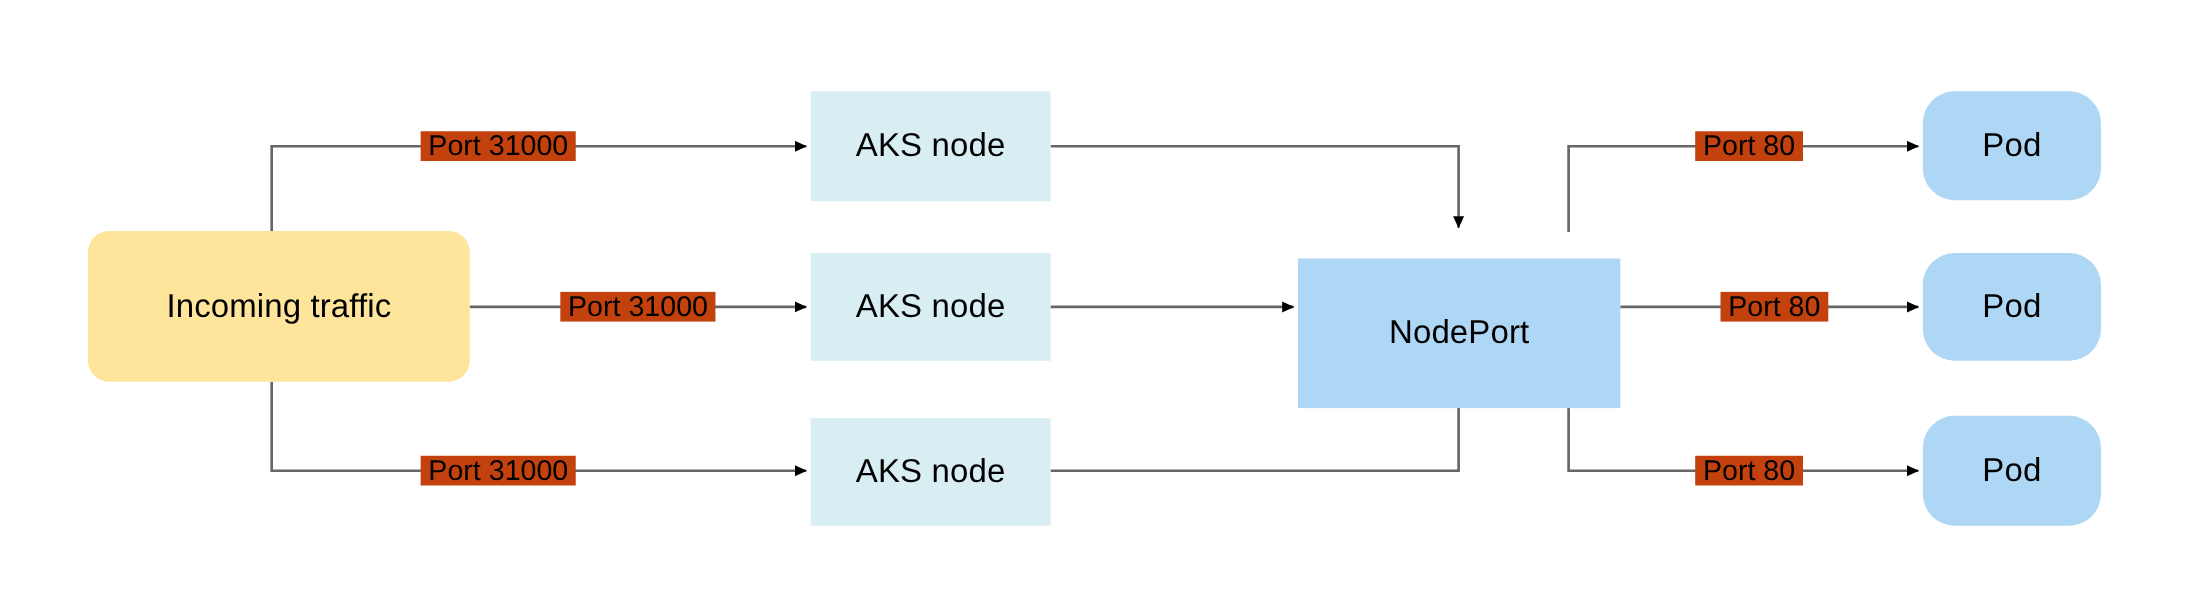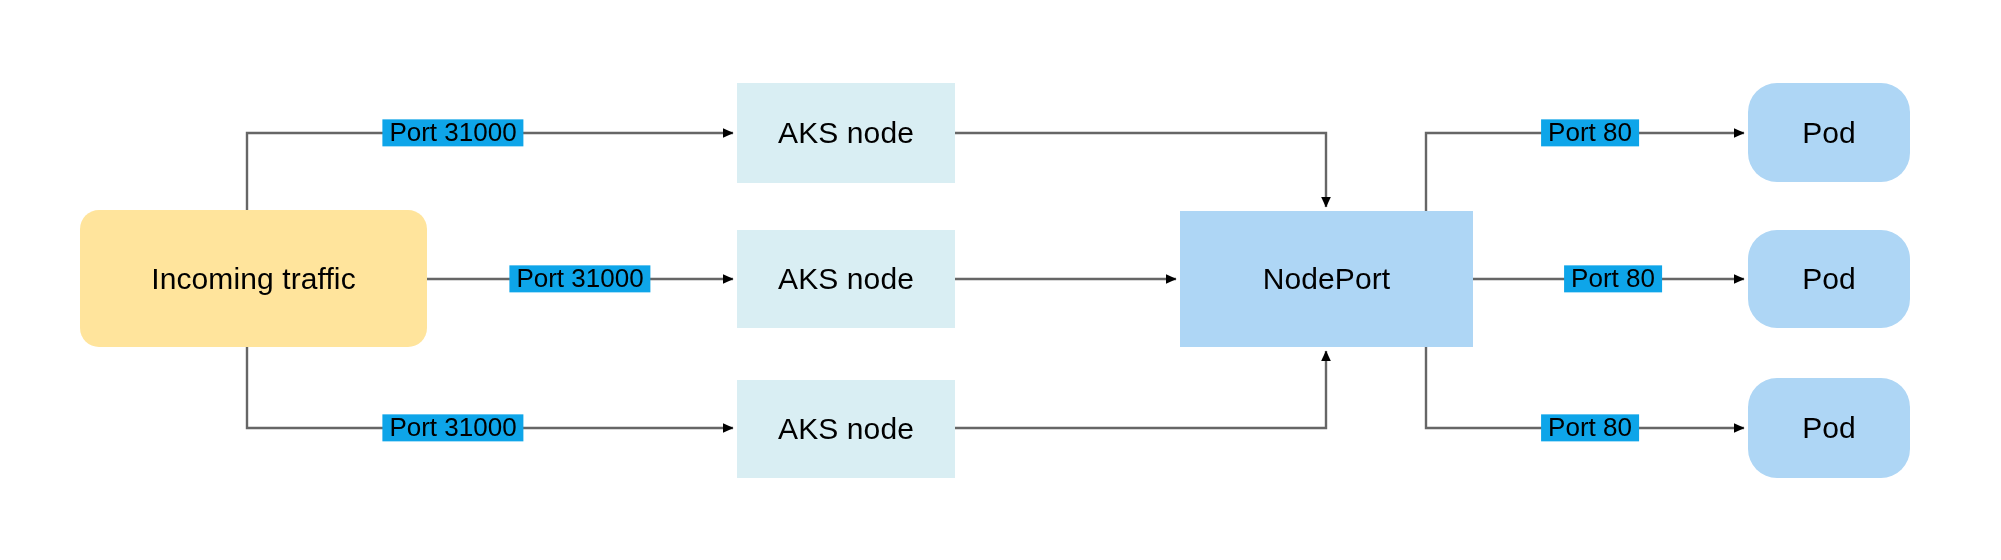--- a/index.html
+++ b/index.html
@@ -5,24 +5,24 @@
 <style>
   html,body{margin:0;padding:0;background:#ffffff;}
   body{font-family:"Liberation Sans","DejaVu Sans",sans-serif;}
   #stage{position:relative;width:2001px;height:560px;background:#ffffff;overflow:hidden;}
   #wires{position:absolute;left:0;top:0;width:2001px;height:560px;}
   .node{position:absolute;display:flex;align-items:center;justify-content:center;
         box-sizing:border-box;color:#000000;font-size:30px;line-height:1;
         letter-spacing:.1px;white-space:nowrap;}
   .node.ingress{background:#ffe49c;}
   .node.aks{background:#d9eef3;}
-  .node.svc{background:#aed6f5;}
+  .node.svc{background:#aed6f5;margin-top:24px;}
   .node.pod{background:#aed6f5;border-radius:29px;}
   .edge-label{position:absolute;transform:translate(-50%,-50%);
-              background:#0ea5e9;padding:0 7px;color:#000000;font-size:26px;
+              background:#c2410c;padding:0 7px;color:#000000;font-size:26px;
               line-height:1.05;white-space:nowrap;}
 </style>
 </head>
 <body>
 
 <div id="stage">
 
   <svg id="wires" viewBox="0 0 2001 560" width="2001" height="560" aria-hidden="true">
     <defs>
       <marker id="ah" markerWidth="12" markerHeight="12" refX="10.4" refY="5" orient="auto" markerUnits="userSpaceOnUse">

